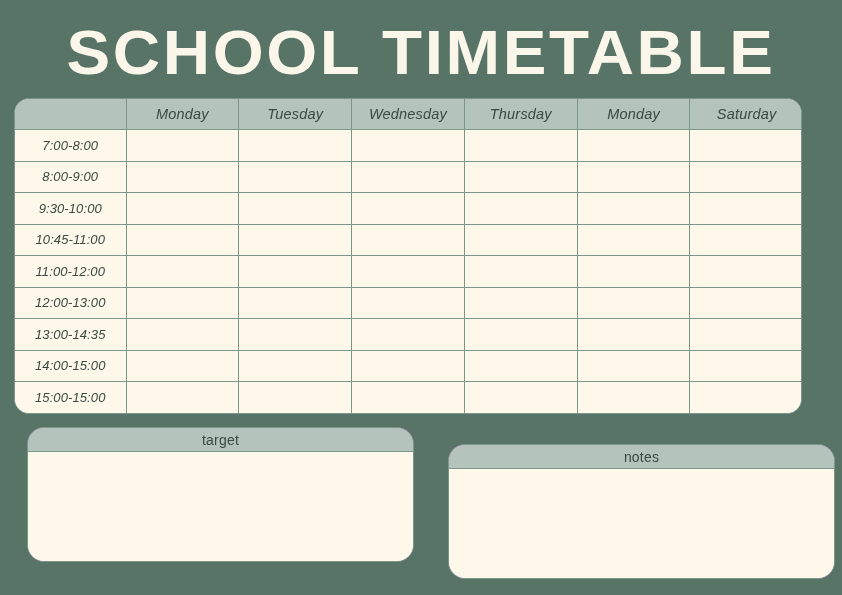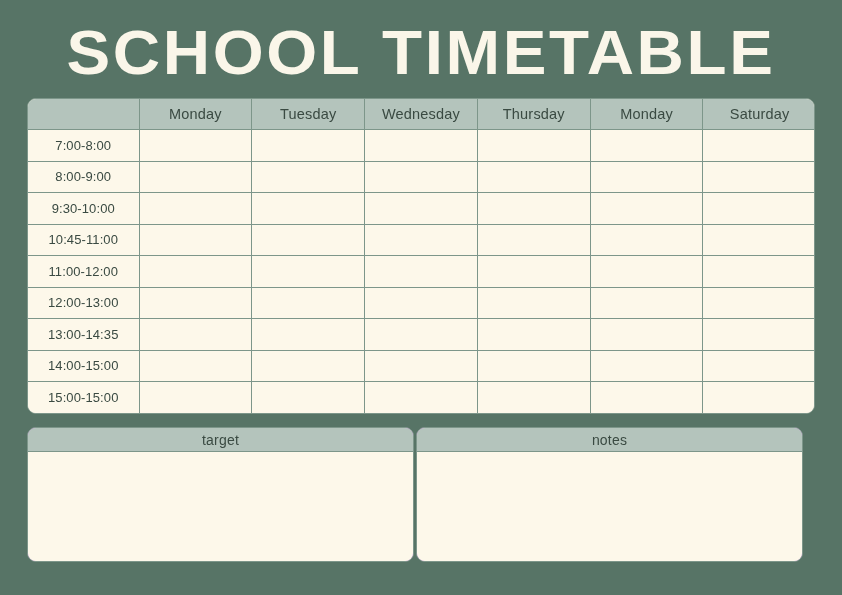--- a/index.html
+++ b/index.html
@@ -30,29 +30,30 @@
     line-height: 72px;
     transform: scaleX(1.04);
     transform-origin: center center;
     white-space: nowrap;
     user-select: none;
   }
 
   
   .timetable-wrap {
     position: absolute;
-    left: 27px;
+    left: 14px;
     top: 98px;
     width: 788px;
     height: 316px;
-    border-radius: 9px;
+    border-radius: 15px;
     background: #FDF8EA;
     border: 1.5px solid #7D968A;
     box-sizing: border-box;
     overflow: hidden;
+    font-style: italic;
   }
   table.timetable {
     border-collapse: collapse;
     width: 100%;
     height: 100%;
     table-layout: fixed;
   }
   table.timetable th,
   table.timetable td {
     border: 1px solid #7D968A;
@@ -92,28 +93,28 @@
   table.timetable tr > *:first-child { border-left: none; }
   table.timetable tr > *:last-child  { border-right: none; }
   table.timetable thead tr > * { border-top: none; }
   table.timetable tbody tr:last-child > * { border-bottom: none; }
 
   
   .panel {
     position: absolute;
     top: 427px;
     height: 135px;
-    border-radius: 9px;
+    border-radius: 17px;
     border: 1.5px solid #7D968A;
     box-sizing: border-box;
     background: #f0abfc;
     overflow: hidden;
   }
   .panel-target { left: 27px;  width: 387px; }
-  .panel-notes  { left: 416px; width: 387px; }
+  .panel-notes  { left: 448px; width: 387px; margin-top: 17px; }
 
   .panel-header {
     height: 24px;
     background: #B4C4BC;
     border-bottom: 1.5px solid #7D968A;
     display: flex;
     align-items: center;
     justify-content: center;
     color: #3A4A42;
     font-size: 14px;

